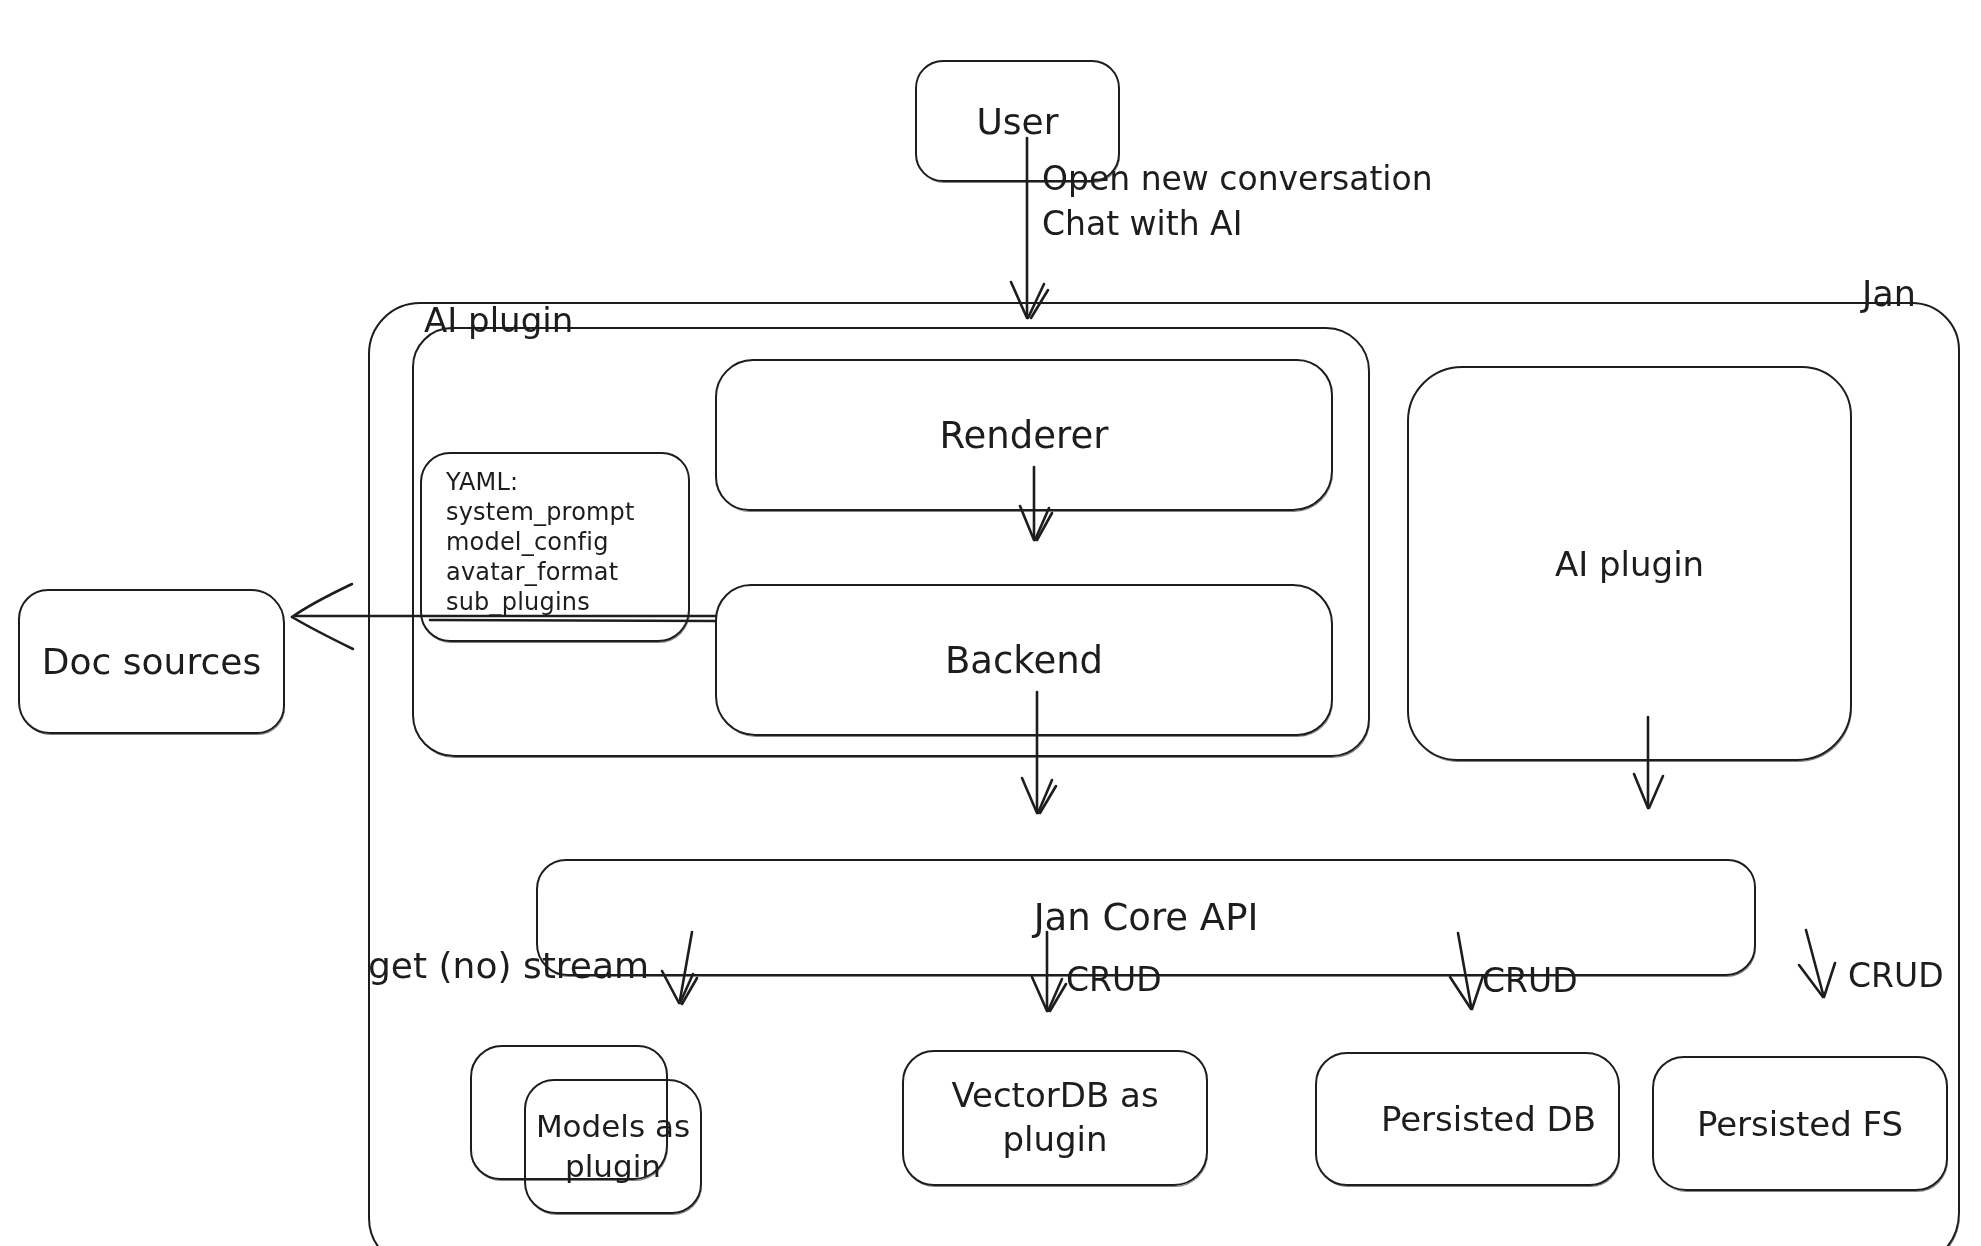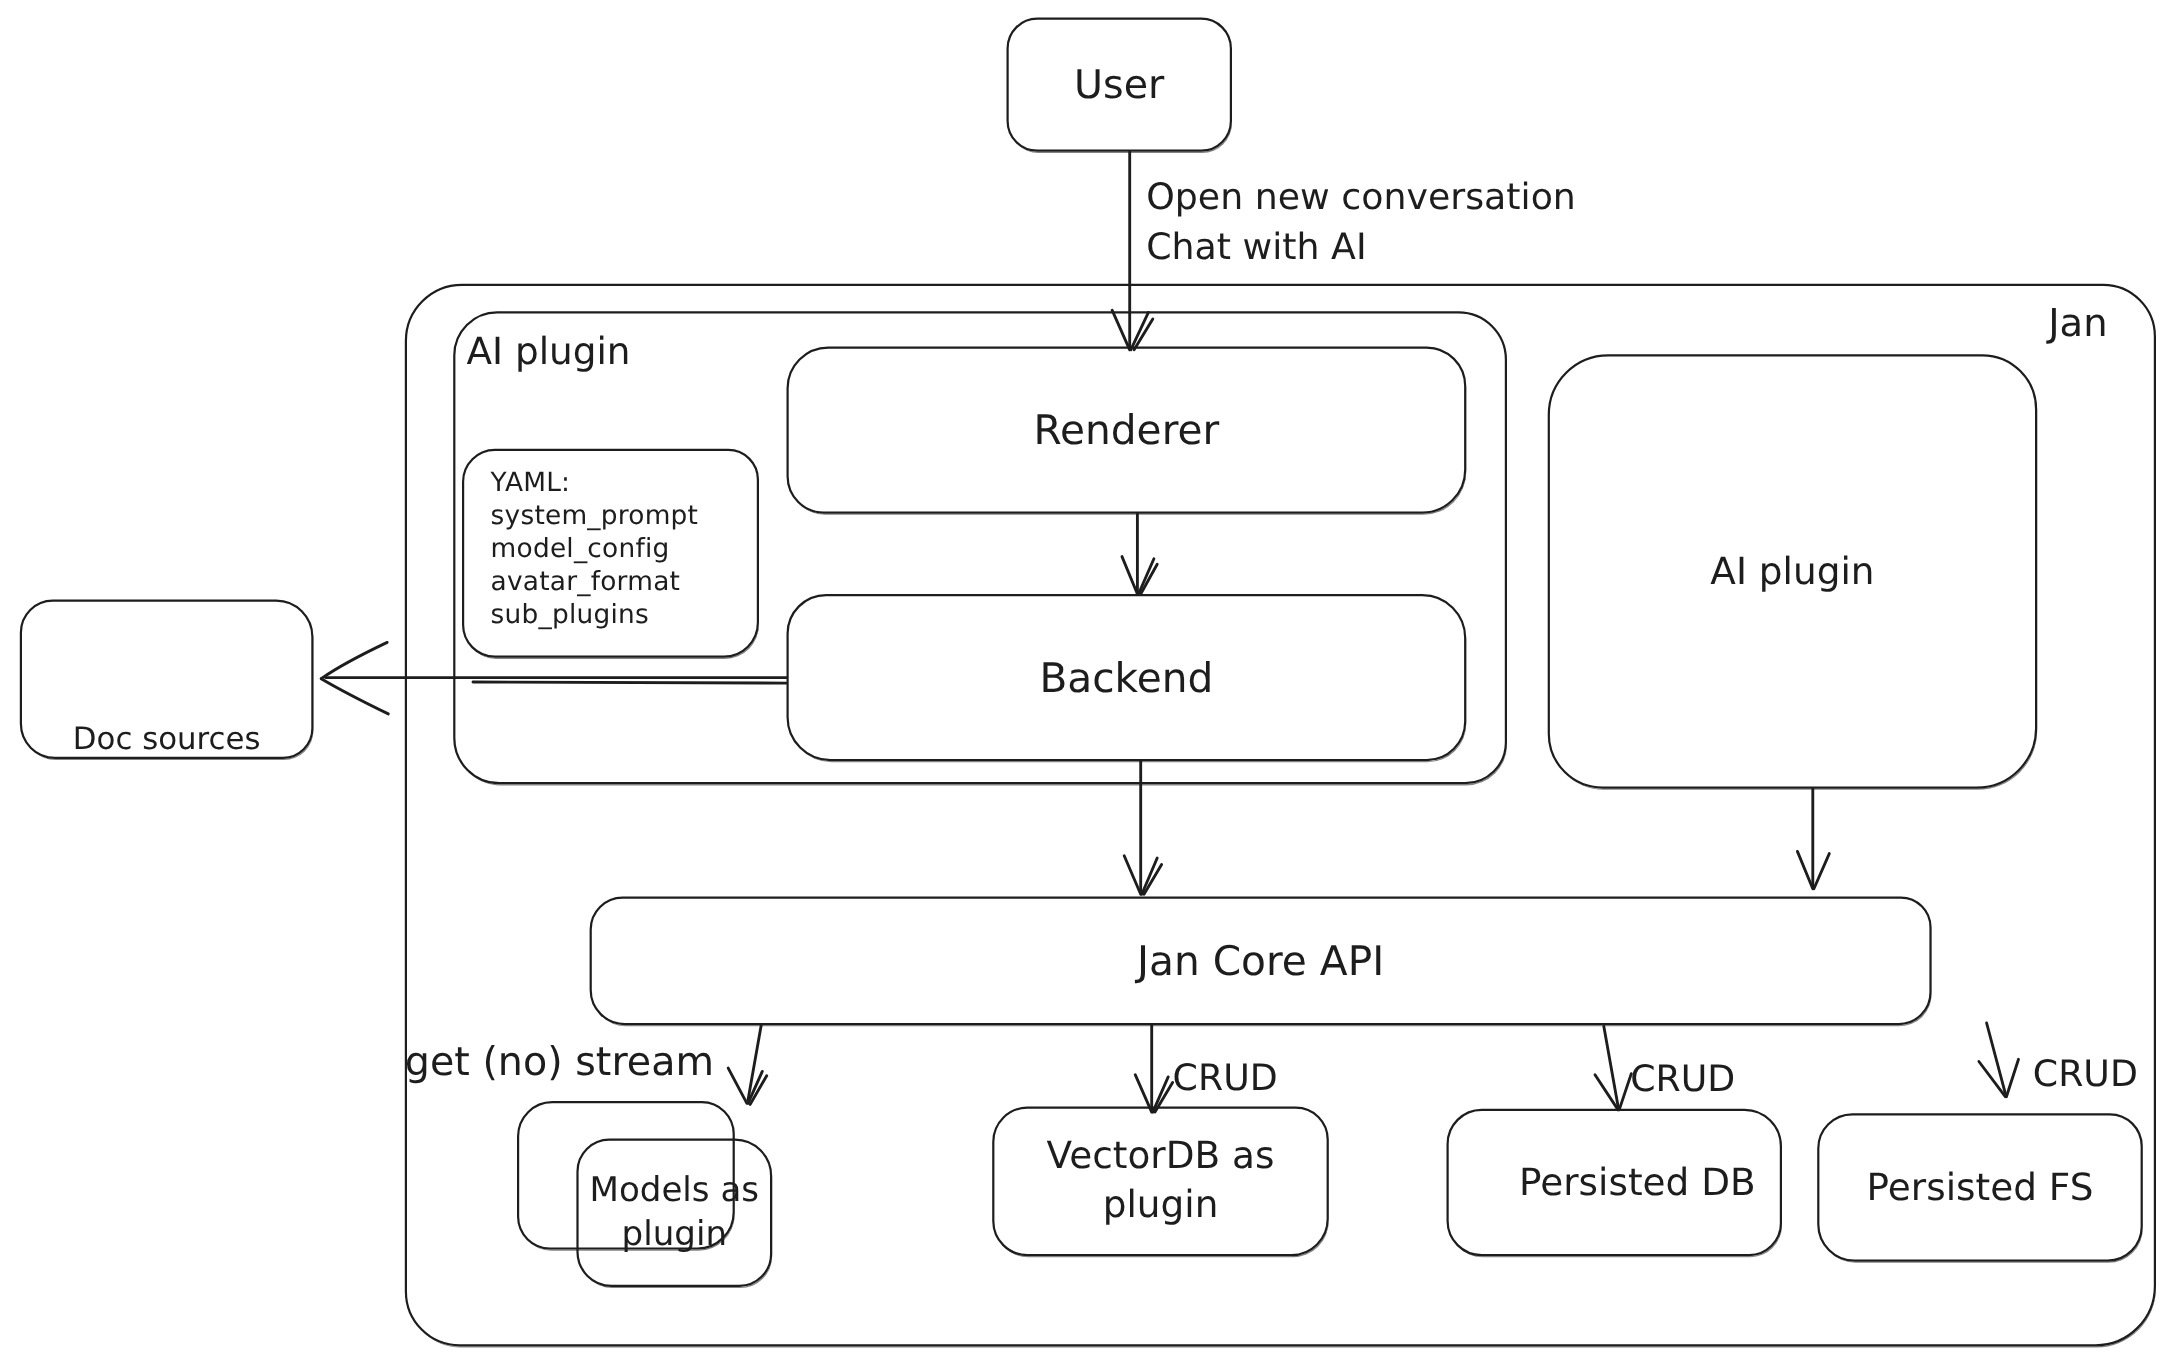--- a/index.html
+++ b/index.html
@@ -12,20 +12,21 @@
     overflow:hidden;
   }
   .box{
     position:absolute;
     border:2.6px solid #1d1d1d;
     background:#ffffff00;
     display:flex;align-items:center;justify-content:center;
     text-align:center;
     box-sizing:border-box;
     box-shadow:1px 2px 0 -1px rgba(30,30,30,.55);
+    margin-top:44px;
   }
   .lbl{position:absolute;white-space:pre-line;}
   .multiline{white-space:pre-line;line-height:1.28;}
   #yaml-text{
     position:absolute;left:24px;top:13px;
     text-align:left;font-size:24px;line-height:30px;
     white-space:pre-line;letter-spacing:.2px;
   }
   svg.edges{position:absolute;left:0;top:0;pointer-events:none;}
 </style>
@@ -53,21 +54,21 @@
 system_prompt
 model_config
 avatar_format
 sub_plugins</div>
   </div>
 
   <div class="box" style="left:715px;top:540px;width:618px;height:152px;border-radius:36px 40px 36px 40px;font-size:37px;">
     <span>Backend</span>
   </div>
 
-  <div class="box" style="left:18px;top:545px;width:267px;height:145px;border-radius:30px 34px 28px 32px;font-size:28px;align-items:flex-end;">
+  <div class="box" style="left:18px;top:545px;width:267px;height:145px;border-radius:30px 34px 28px 32px;font-size:36px;">
     <span>Doc sources</span>
   </div>
 
   <div class="box" style="left:1407px;top:322px;width:445px;height:395px;border-radius:55px 50px 55px 50px;font-size:34px;">
     <span>AI plugin</span>
   </div>
 
   <div class="box" style="left:536px;top:815px;width:1220px;height:117px;border-radius:30px 28px 30px 32px;font-size:37px;">
     <span>Jan Core API</span>
   </div>

